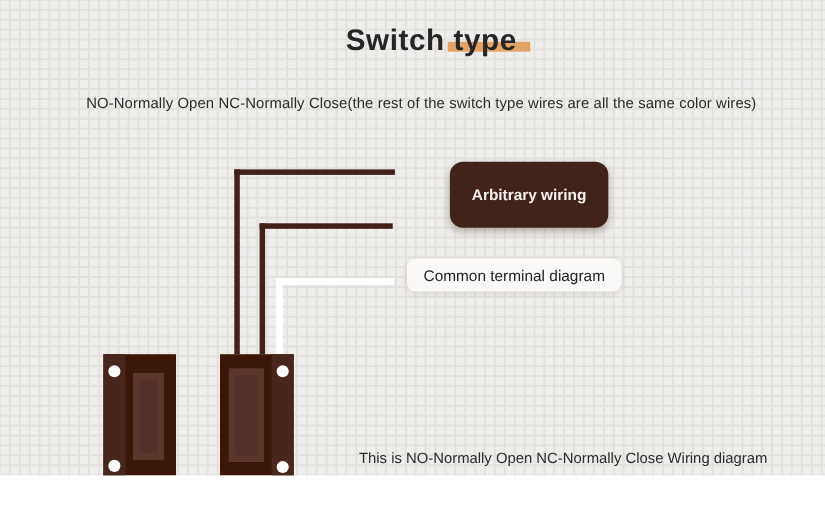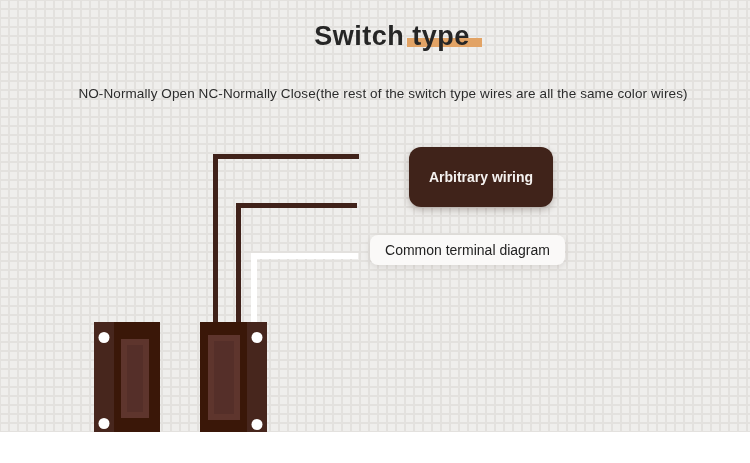--- a/index.html
+++ b/index.html
@@ -120,14 +120,15 @@
   </div>
 
   <div class="switch switch-right">
     <div class="plate">
       <span class="screw screw-top"></span>
       <span class="screw screw-bottom"></span>
     </div>
     <div class="slot"></div>
   </div>
 
+  <div class="footer-note">This is NO-Normally Open NC-Normally Close Wiring diagram</div>
 
 </div>
 
 </body></html>

